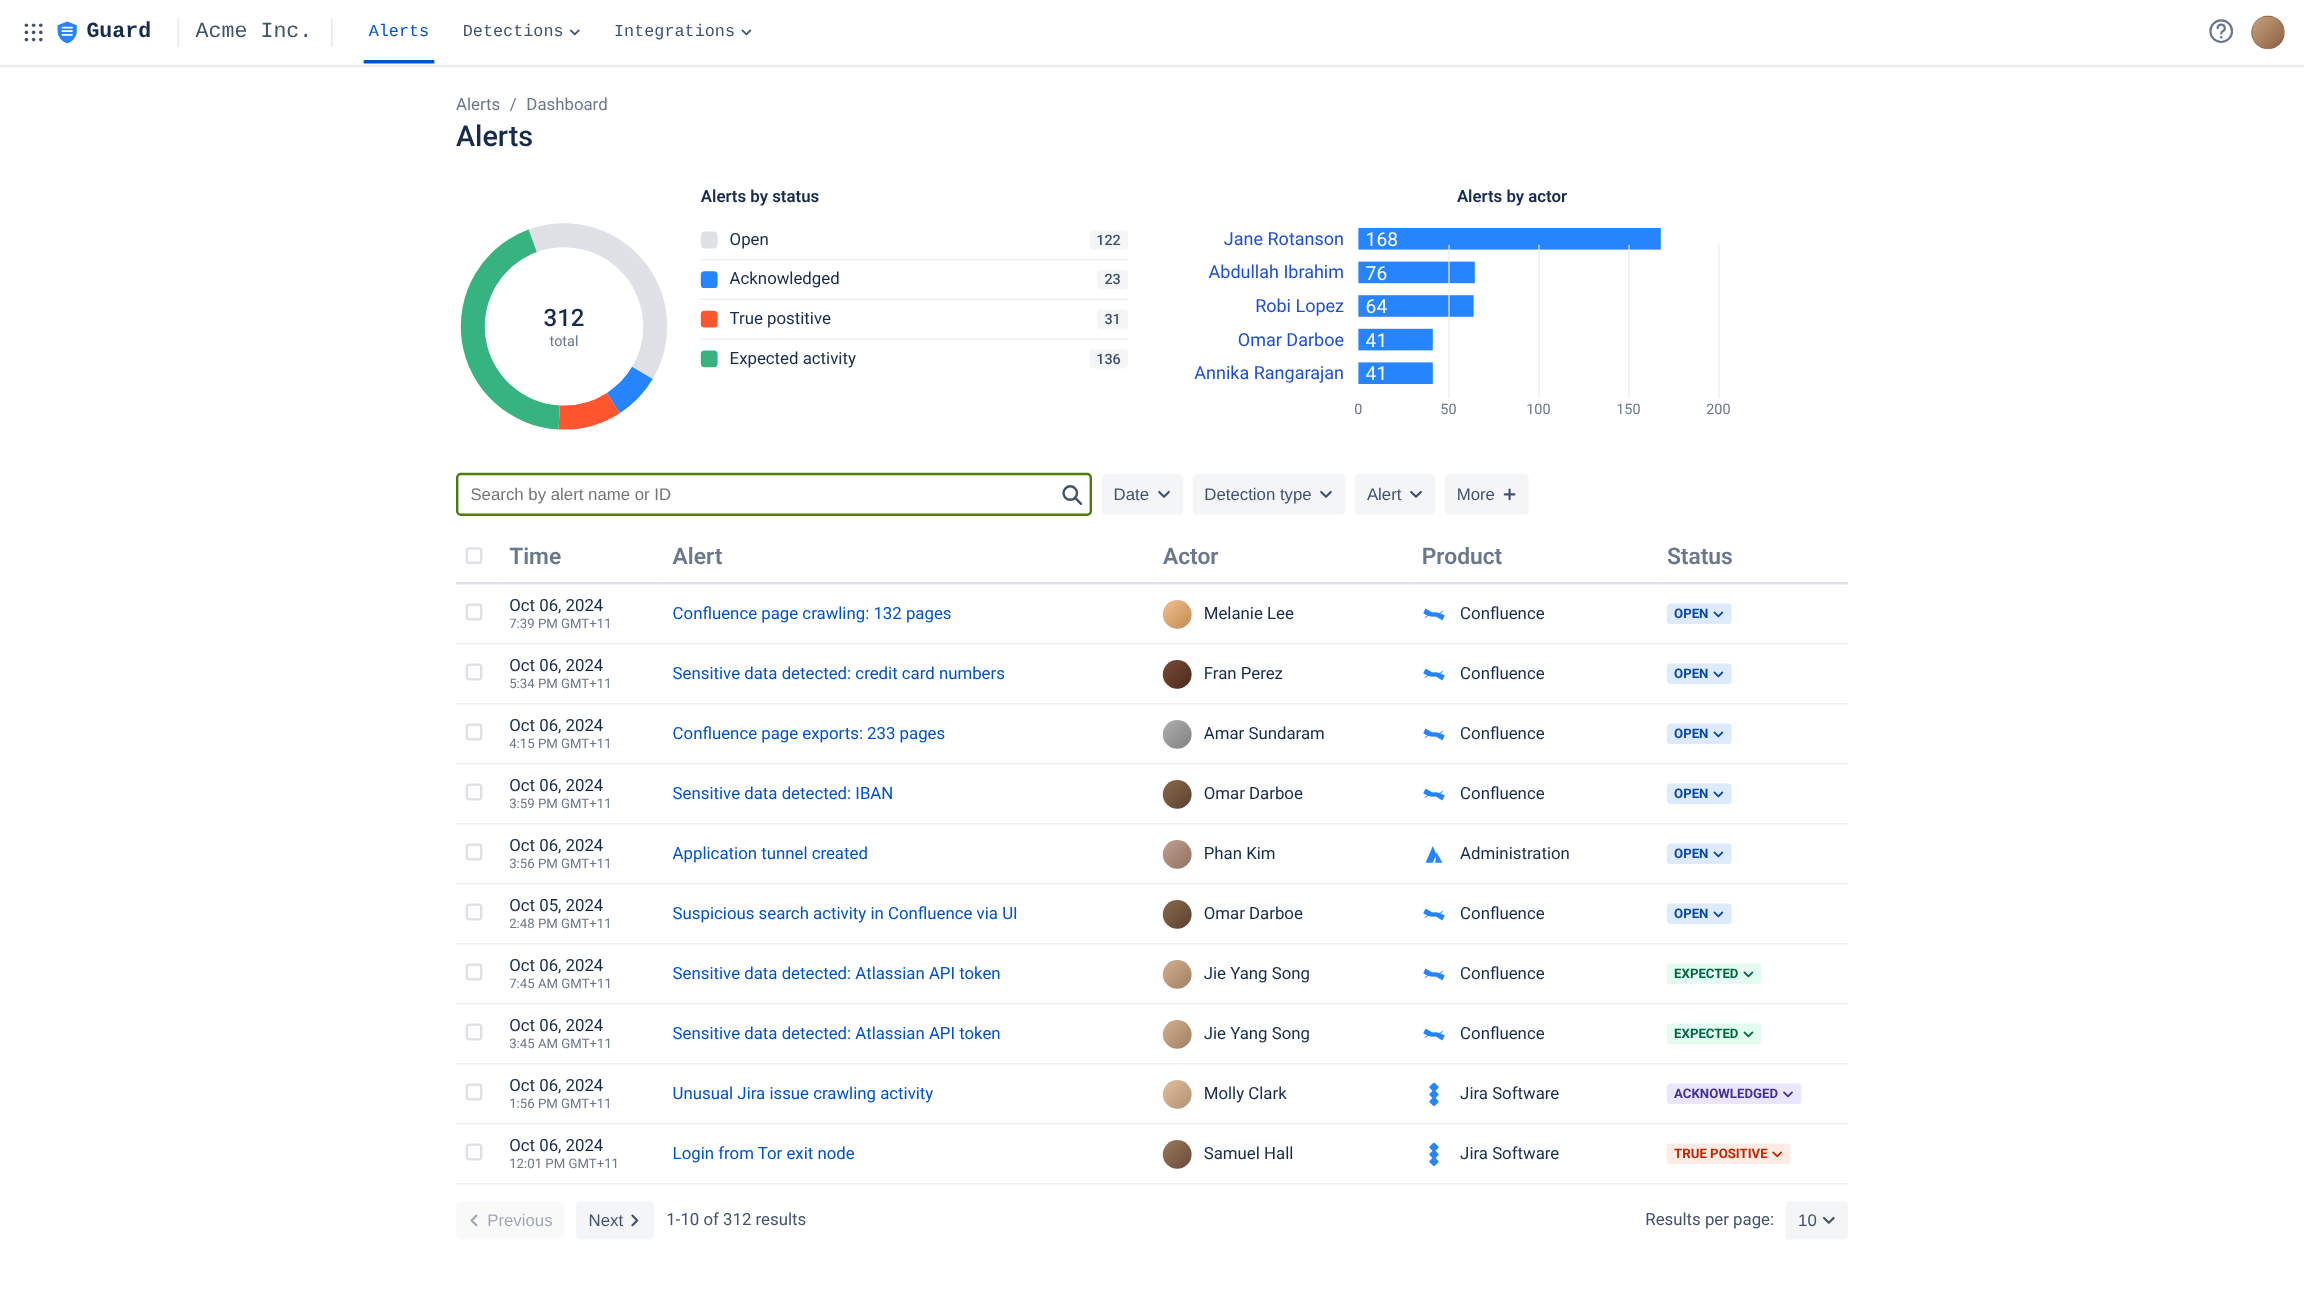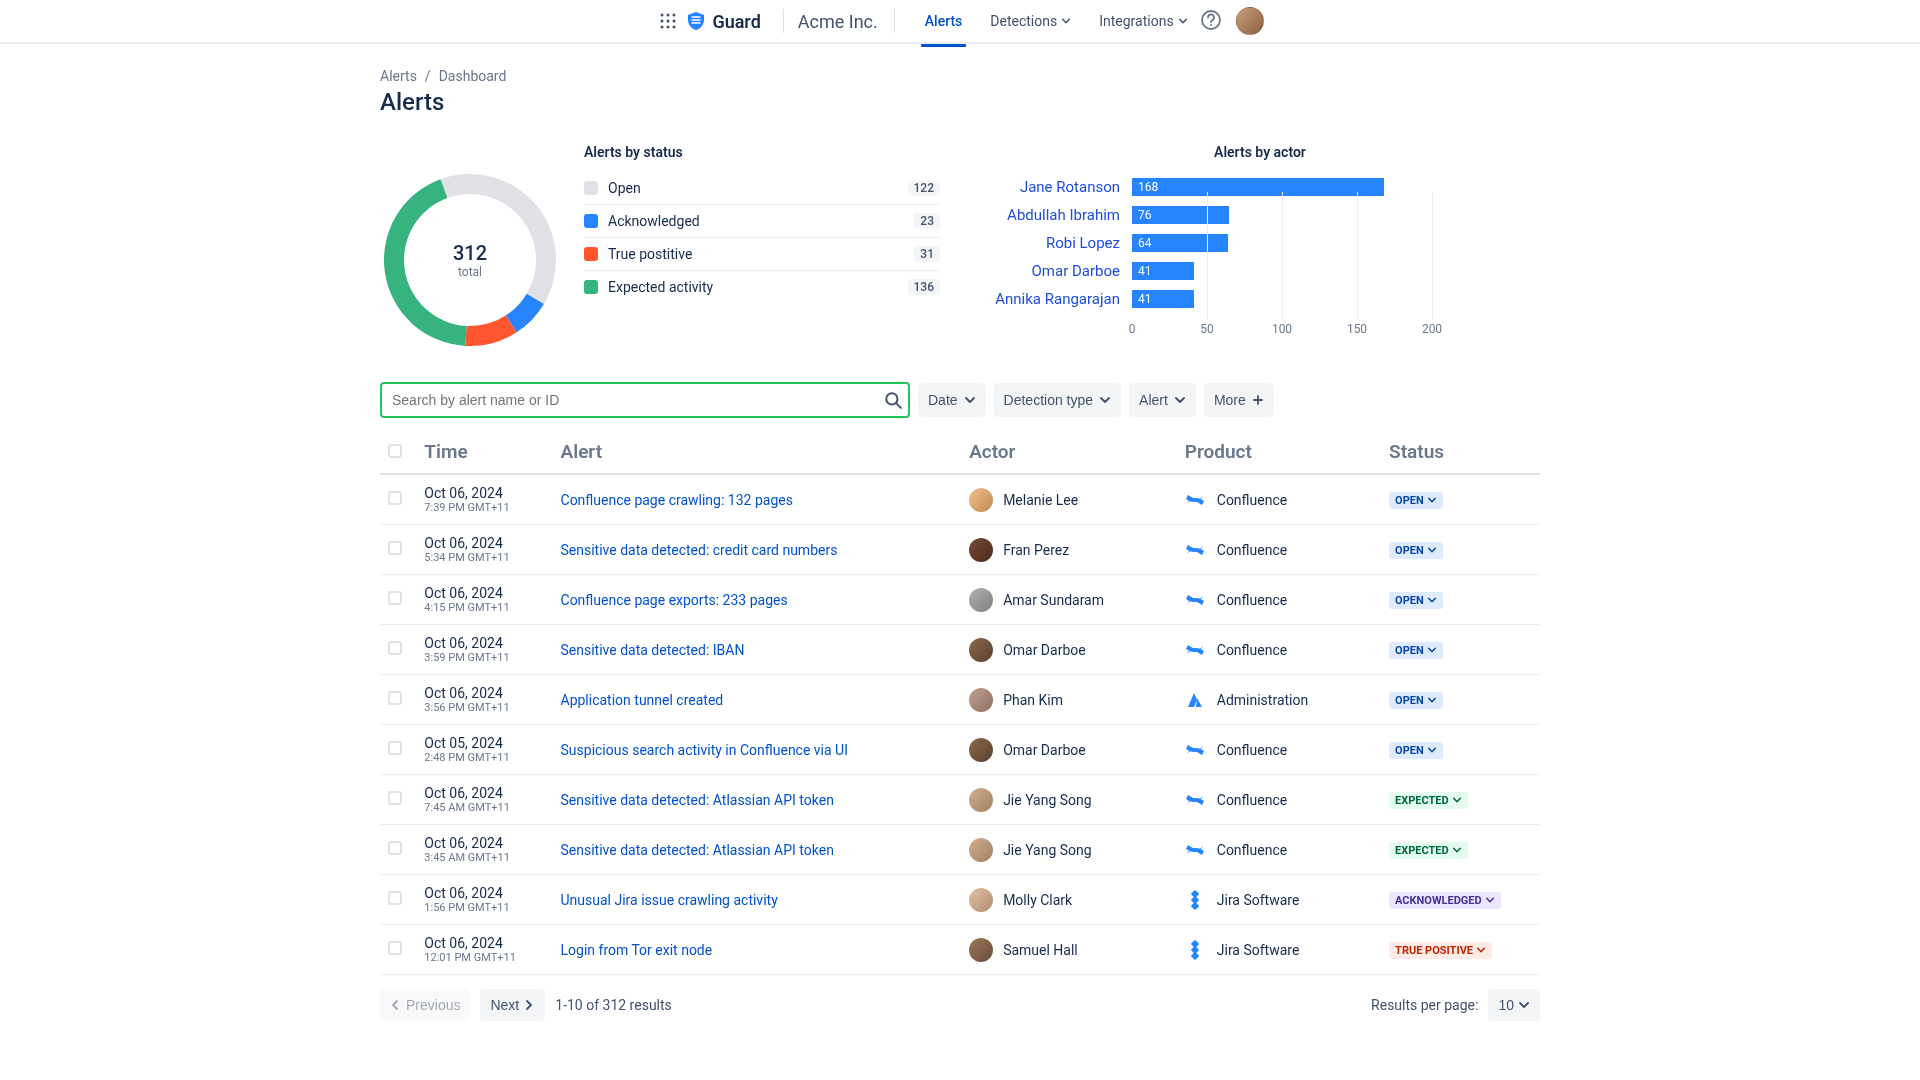--- a/index.html
+++ b/index.html
@@ -1,17 +1,17 @@
 <!DOCTYPE html>
 <html><head>
 <meta charset="utf-8">
 <style>
 * { box-sizing: border-box; margin: 0; padding: 0; }
 body { font-family: -apple-system, BlinkMacSystemFont, "Segoe UI", Roboto, sans-serif; font-size: 14px; color: #172B4D; background: #fff; width: 1920px; }
-.topbar { height: 44px; border-bottom: 2px solid #ebecf0; display: flex; align-items: center; padding: 0 16px; justify-content: center; }
+.topbar { height: 56px; border-bottom: 2px solid #ebecf0; display: flex; align-items: center; padding: 0 16px; justify-content: space-between; font-family: Liberation Mono, monospace; }
 .topbar-left { display: flex; align-items: center; gap: 6px; }
 .app-switcher { width: 24px; height: 24px; display: flex; align-items: center; justify-content: center; color: #42526E; cursor: pointer; }
 .brand { display: flex; align-items: center; gap: 6px; font-weight: 600; font-size: 18px; color: #172B4D; margin-right: 8px; }
 .brand-icon { width: 20px; height: 20px; }
 .divider-v { width: 1px; height: 24px; background: #dfe1e6; margin: 0 8px; }
 .org-name { color: #42526E; font-size: 18px; margin-right: 2px; }
 .nav-tabs { display: flex; gap: 4px; margin-left: 4px; }
 .nav-tab { padding: 17px 12px; color: #42526E; font-size: 14px; cursor: pointer; position: relative; display: flex; align-items: center; gap: 4px; }
 .nav-tab.active { color: #0052CC; font-weight: 500; }
 .nav-tab.active::after { content:""; position:absolute; left:8px; right:8px; bottom:-1px; height:3px; background:#0052CC; border-radius:1px; }
@@ -38,28 +38,28 @@
 .legend-row:last-child { border-bottom:none; }
 .swatch { width: 14px; height: 14px; border-radius: 3px; }
 .legend-label { flex:1; font-size: 14px; color: #172B4D; }
 .legend-count { background: #f4f5f7; border-radius: 3px; padding: 1px 6px; font-size: 12px; color: #42526E; font-weight:500;text-align:center; }
 
 .panel-actors { flex: 1; }
 .actor-chart { display:flex; flex-direction:column; gap: 6px; position: relative; padding-top: 4px; }
 .actor-row { display:flex; align-items:center; gap: 12px; height: 22px; }
 .actor-name { width: 140px; text-align: right; font-size: 15px; color: #1d4ed8; }
 .actor-bar-track { flex:1; position:relative; height: 18px; }
-.actor-bar { position:absolute; left:0; top:0; bottom:0; background:#2684FF; display:flex; align-items:center; padding-left:6px; color:#fff; font-size:12px; }
+.actor-bar { position:absolute; left:0; top:0; bottom:0; background:#2684FF; display:flex; align-items:center; padding-left:6px; color:#fff; font-size:16px; }
 .actor-axis { display:flex; margin-left: 152px; position:relative; height: 20px; margin-top: 6px; }
 .actor-tick { position:absolute; font-size:12px; color:#6B778C; transform: translateX(-50%); }
 .actor-gridline { position:absolute; top:-130px; bottom:22px; width:1px; background:#ebecf0; }
 
 .toolbar { display:flex; gap: 8px; margin-bottom: 12px; align-items:center; }
 .search-wrap { position:relative; width: 530px; }
-.search-input { width:100%; height: 36px; border: 2px solid #22c55e; border-radius: 4px; padding: 0 36px 0 10px; font-size: 14px; color:#15803d; outline:none; }
+.search-input { width:100%; height: 36px; border: 2px solid #4d7c0f; border-radius: 4px; padding: 0 36px 0 10px; font-size: 14px; color:#15803d; outline:none; }
 .search-icon-btn { position:absolute; right:8px; top:50%; transform:translateY(-50%); color:#42526E; width:18px; height:18px; }
 .filter-btn { height: 34px; background:#f4f5f7; border:none; border-radius:4px; padding: 0 10px; display:flex; align-items:center; gap:6px; color:#42526E; font-size:14px; cursor:pointer; }
 
 .table { width: 100%; border-collapse: collapse; }
 .table th { text-align:left; font-weight:600; font-size:19px; color:#6B778C; padding: 10px 8px; border-bottom: 2px solid #dfe1e6; }
 .table td { padding: 10px 8px; border-bottom: 1px solid #ebecf0; vertical-align: middle; font-size: 14px; }
 .col-check { width: 32px; }
 .col-time { width: 120px; }
 .col-alert { width: 360px; }
 .col-actor { width: 190px; }

